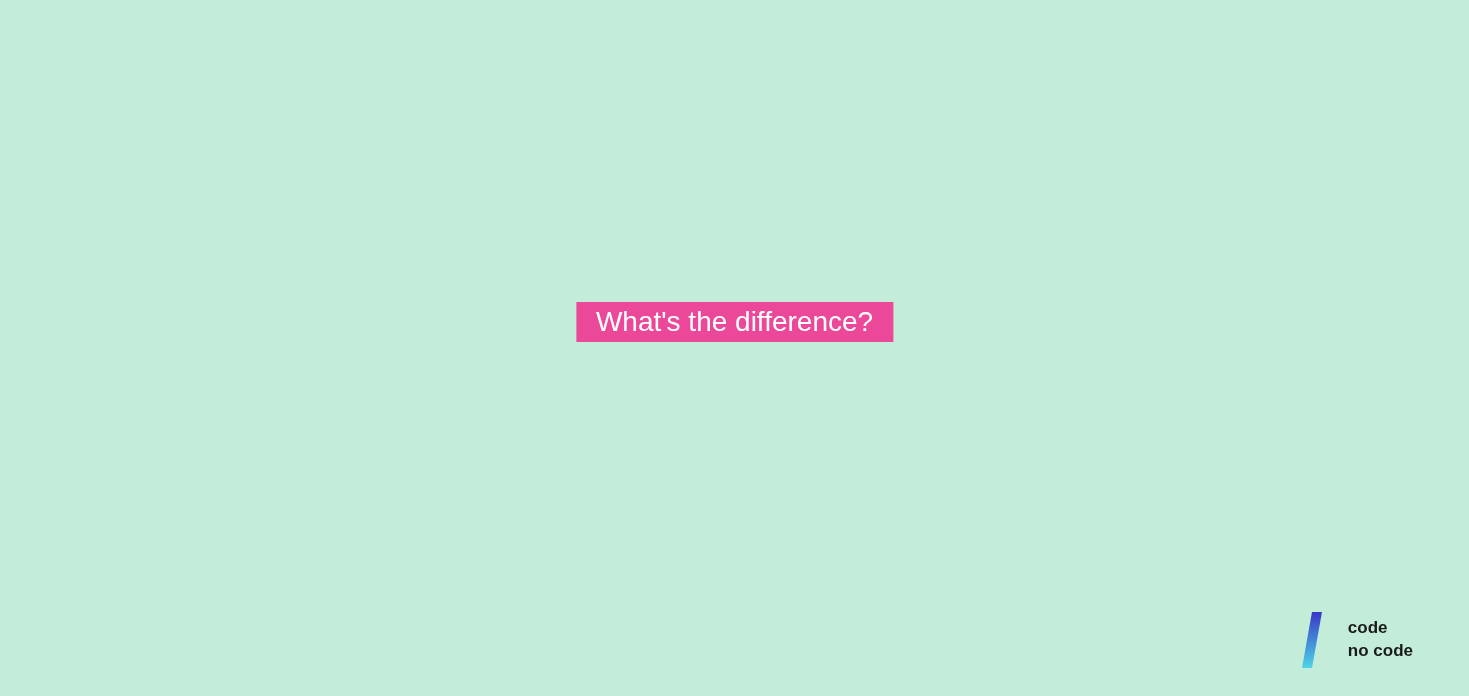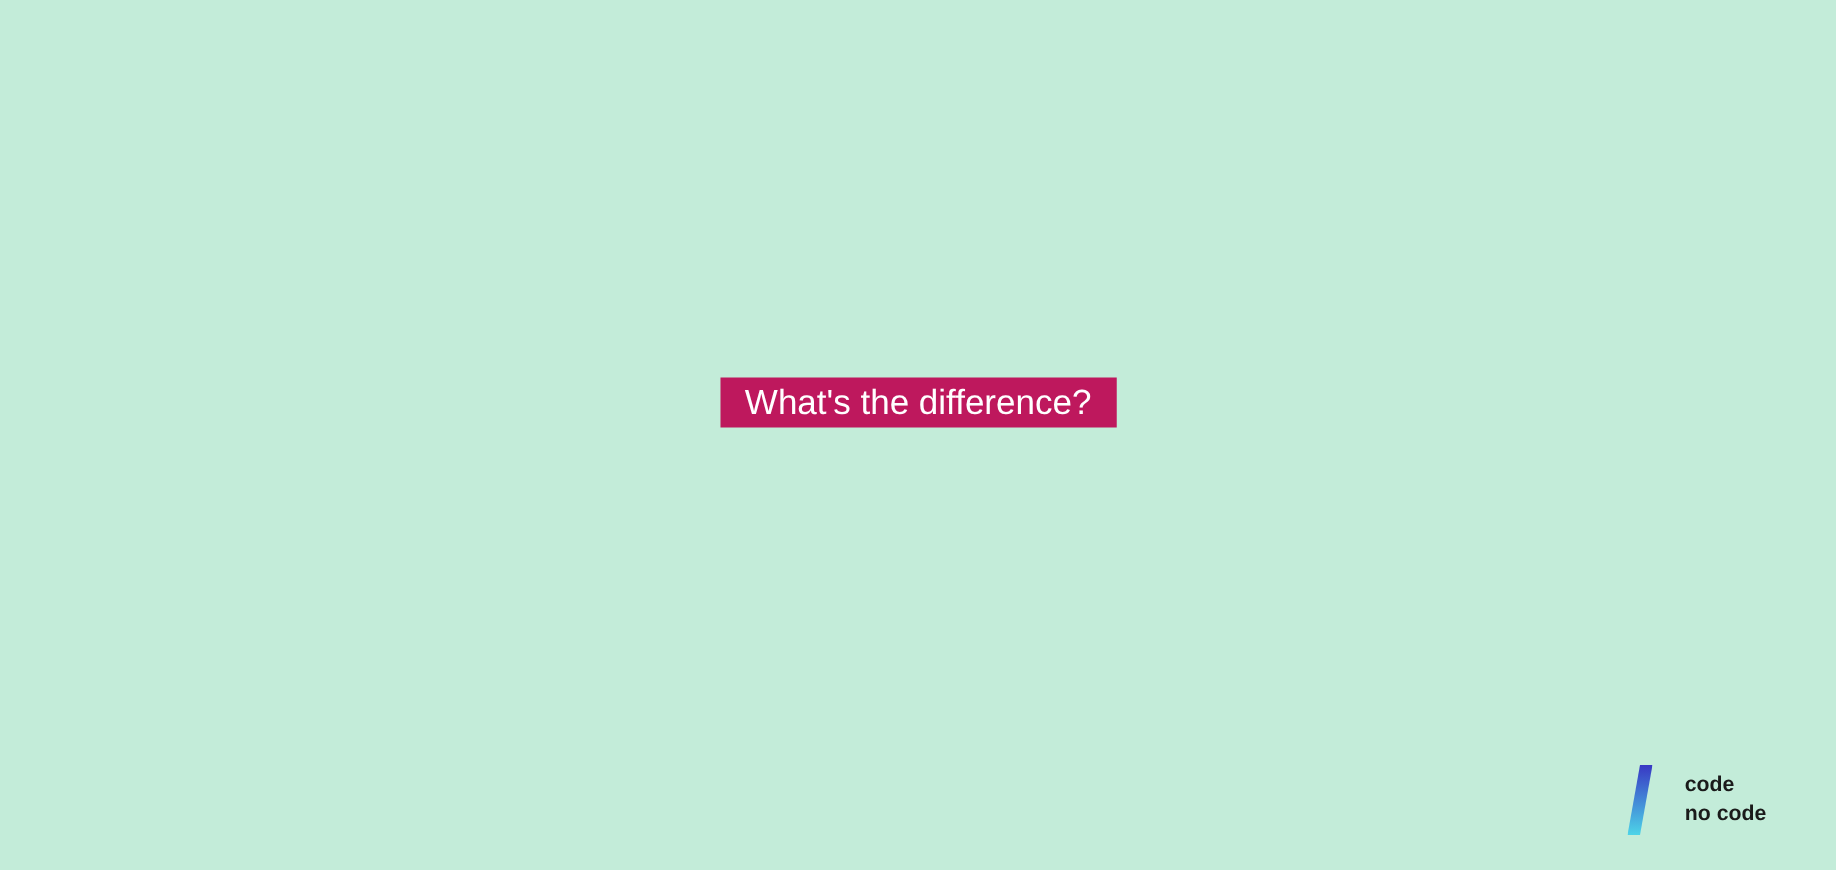--- a/index.html
+++ b/index.html
@@ -23,21 +23,21 @@
     }
     .title {
       font-size: 35px;
       font-weight: bold;
       letter-spacing: 2px;
       color: #000;
       white-space: nowrap;
       margin-bottom: 6px;
     }
     .subtitle-bar {
-      background-color: #be185d;
+      background-color: #ec4899;
       color: #fff;
       font-size: 28px;
       font-weight: 300;
       padding: 4px 20px;
       display: inline-block;
       width: 100%;
     }
     .logo {
       position: absolute;
       bottom: 28px;

